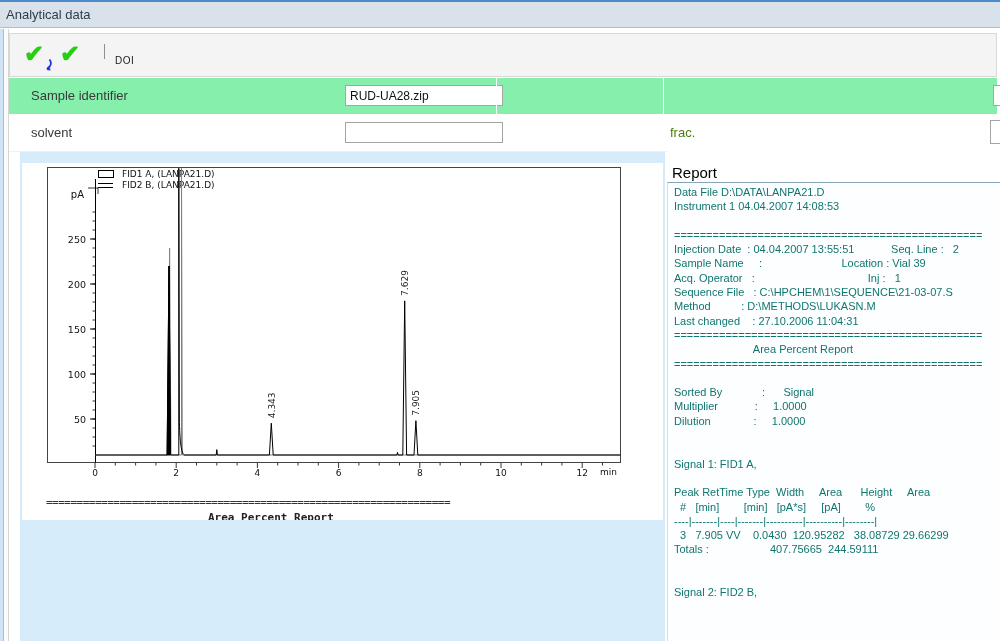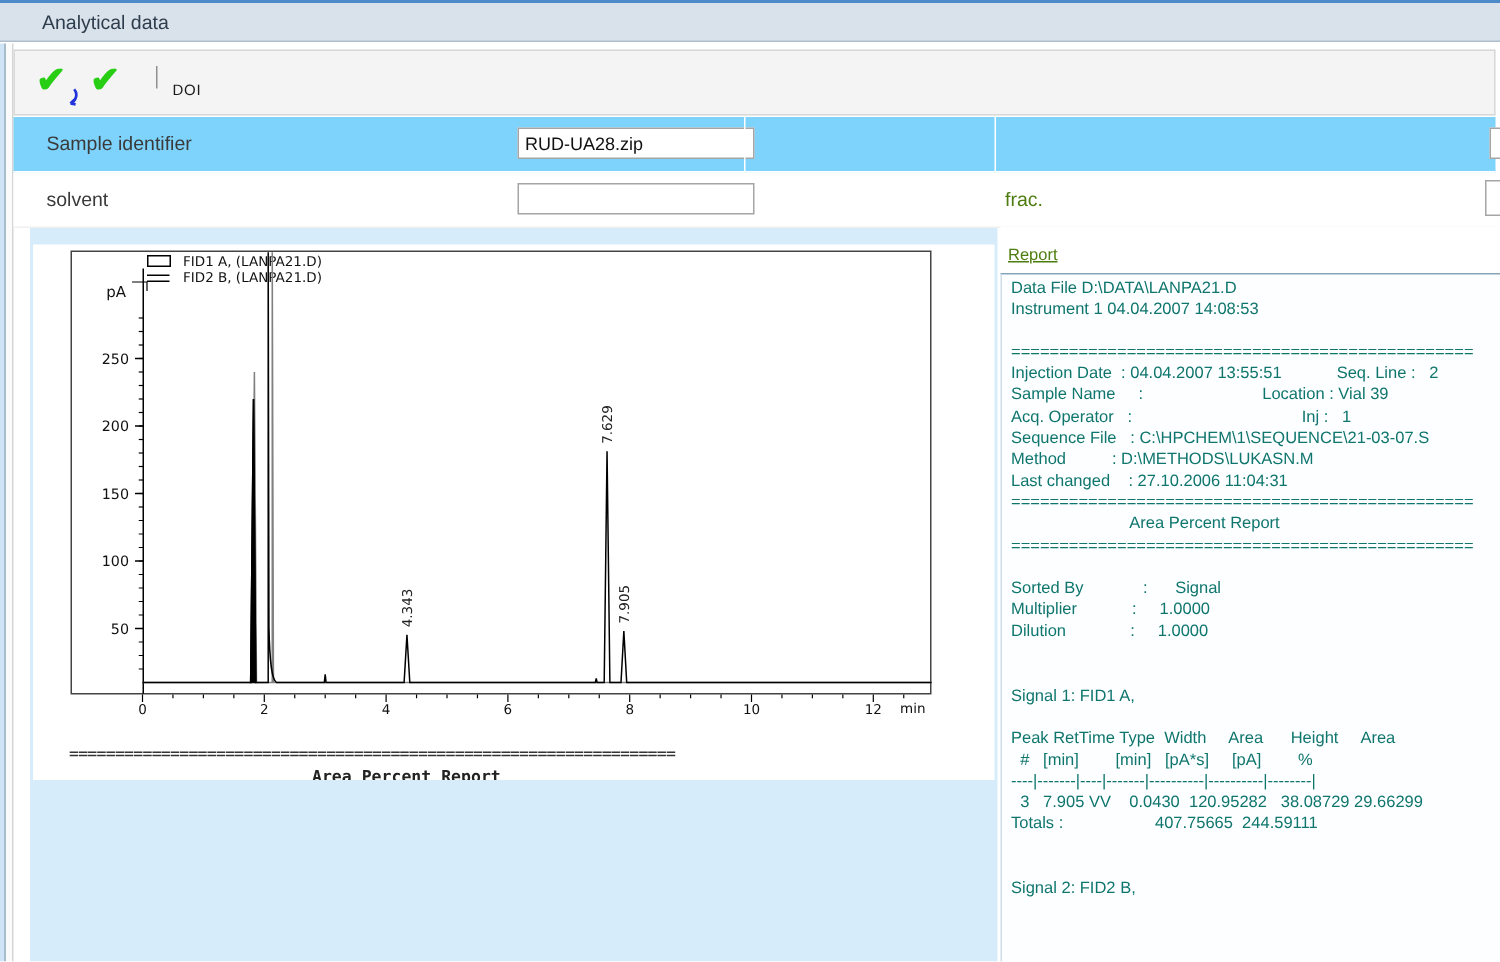--- a/index.html
+++ b/index.html
@@ -4,39 +4,39 @@
 <style>
   html,body{margin:0;padding:0;}
   body{
     width:1000px;height:641px;position:relative;overflow:hidden;
     background:#ffffff;font-family:"Liberation Sans",sans-serif;
   }
   .top-border{position:absolute;left:0;top:0;width:1000px;height:2px;background:#4d8ac8;}
   .titlebar{
     position:absolute;left:0;top:2px;width:1000px;height:26px;
     background:#d9e1ea;border-bottom:1px solid #aebecd;
-    font-size:13px;color:#2e3d4d;line-height:26px;padding-left:28px;box-sizing:border-box;
+    font-size:13px;color:#2e3d4d;line-height:26px;padding-left:6px;box-sizing:border-box;
   }
   .left-frame{
     position:absolute;left:0;top:29px;bottom:0;width:9px;
     background:linear-gradient(90deg,#cfe4f6 0,#cfe4f6 3px,#a8bccc 3px,#a8bccc 4px,#fbfbfb 4px,#fbfbfb 8px,#d5d5d5 8px,#d5d5d5 9px);
   }
   .toolbar{
     position:absolute;left:9px;top:33px;width:988px;height:44px;
     background:#f4f4f4;border:1px solid #d8d8d8;box-sizing:border-box;
     display:flex;align-items:center;padding-left:14px;
   }
   .tb-check{position:relative;width:30px;height:30px;cursor:pointer;margin-right:6px;}
   .tb-check .glyph{font-size:24px;line-height:28px;color:#27ce14;font-weight:bold;}
   .tb-check svg{position:absolute;right:2px;bottom:-1px;}
   .tb-sep{width:1px;height:15px;background:#8f8f8f;margin:0 10px 8px 8px;}
   .doi{font-size:10px;color:#1a1a1a;letter-spacing:0.5px;cursor:pointer;margin-top:10px;}
   .form{position:absolute;left:9px;top:78px;width:988px;}
   .frow{position:relative;height:36px;}
-  .frow.gray{background:#7dd3fc;border-bottom:1px solid #ffffff;}
+  .frow.gray{background:#86efac;border-bottom:1px solid #ffffff;}
   .frow.white{background:#ffffff;border-bottom:1px solid #f0f0f0;}
   .frow label{position:absolute;left:22px;top:10px;font-size:13px;color:#3a3a3a;}
   .main-input{
     position:absolute;left:336px;top:7px;width:148px;height:17px;
     border:1px solid #a5a5a5;font-size:12px;font-family:"Liberation Sans",sans-serif;
     padding:1px 4px;background:#fff;color:#111;
   }
   .vdiv{position:absolute;top:0;bottom:0;width:1px;background:#ffffff;}
   .vdiv.d1{left:487px;}
   .vdiv.d2{left:654px;}
@@ -44,21 +44,21 @@
   .edge-input{position:absolute;width:60px;border:1px solid #a5a5a5;background:#fff;}
   .edge-input.r1{left:984px;top:7px;height:17px;}
   .edge-input.r2{left:981px;top:5px;height:20px;}
   .chrom-panel{position:absolute;left:20px;top:152px;width:645px;height:489px;background:#d7ecfa;}
   .chrom-image{position:absolute;left:2px;top:11px;width:641px;height:357px;background:#ffffff;overflow:hidden;}
   #chromo{display:block;font-family:"DejaVu Sans",sans-serif;}
   .img-footer{position:absolute;left:0;top:334px;width:641px;}
   .footer-sep{font-family:"DejaVu Sans Mono",monospace;font-size:11px;color:#333;margin-left:24px;line-height:12px;letter-spacing:-0.5px;}
   .footer-title{font-family:"DejaVu Sans Mono",monospace;font-size:11px;font-weight:bold;color:#222;margin-left:186px;margin-top:2px;}
   .report-panel{position:absolute;left:667px;top:151px;width:333px;height:490px;background:#ffffff;}
-  .report-title{margin:13px 0 4px 5px;font-size:11px;color:#4d7c0f;text-decoration:underline;}
+  .report-title{margin:13px 0 4px 5px;font-size:15px;color:#000000;}
   .report-box{
     position:absolute;left:0;right:0;top:31px;height:620px;
     border-top:1px solid #88a4b8;border-left:1px solid #cfdde8;
     background:#fdfeff;padding:2px 0 0 6px;box-sizing:border-box;overflow:hidden;
   }
   .rline{font-size:11px;line-height:14.3px;white-space:pre;color:#0f766e;}
 </style>
 </head>
 <body>
 

